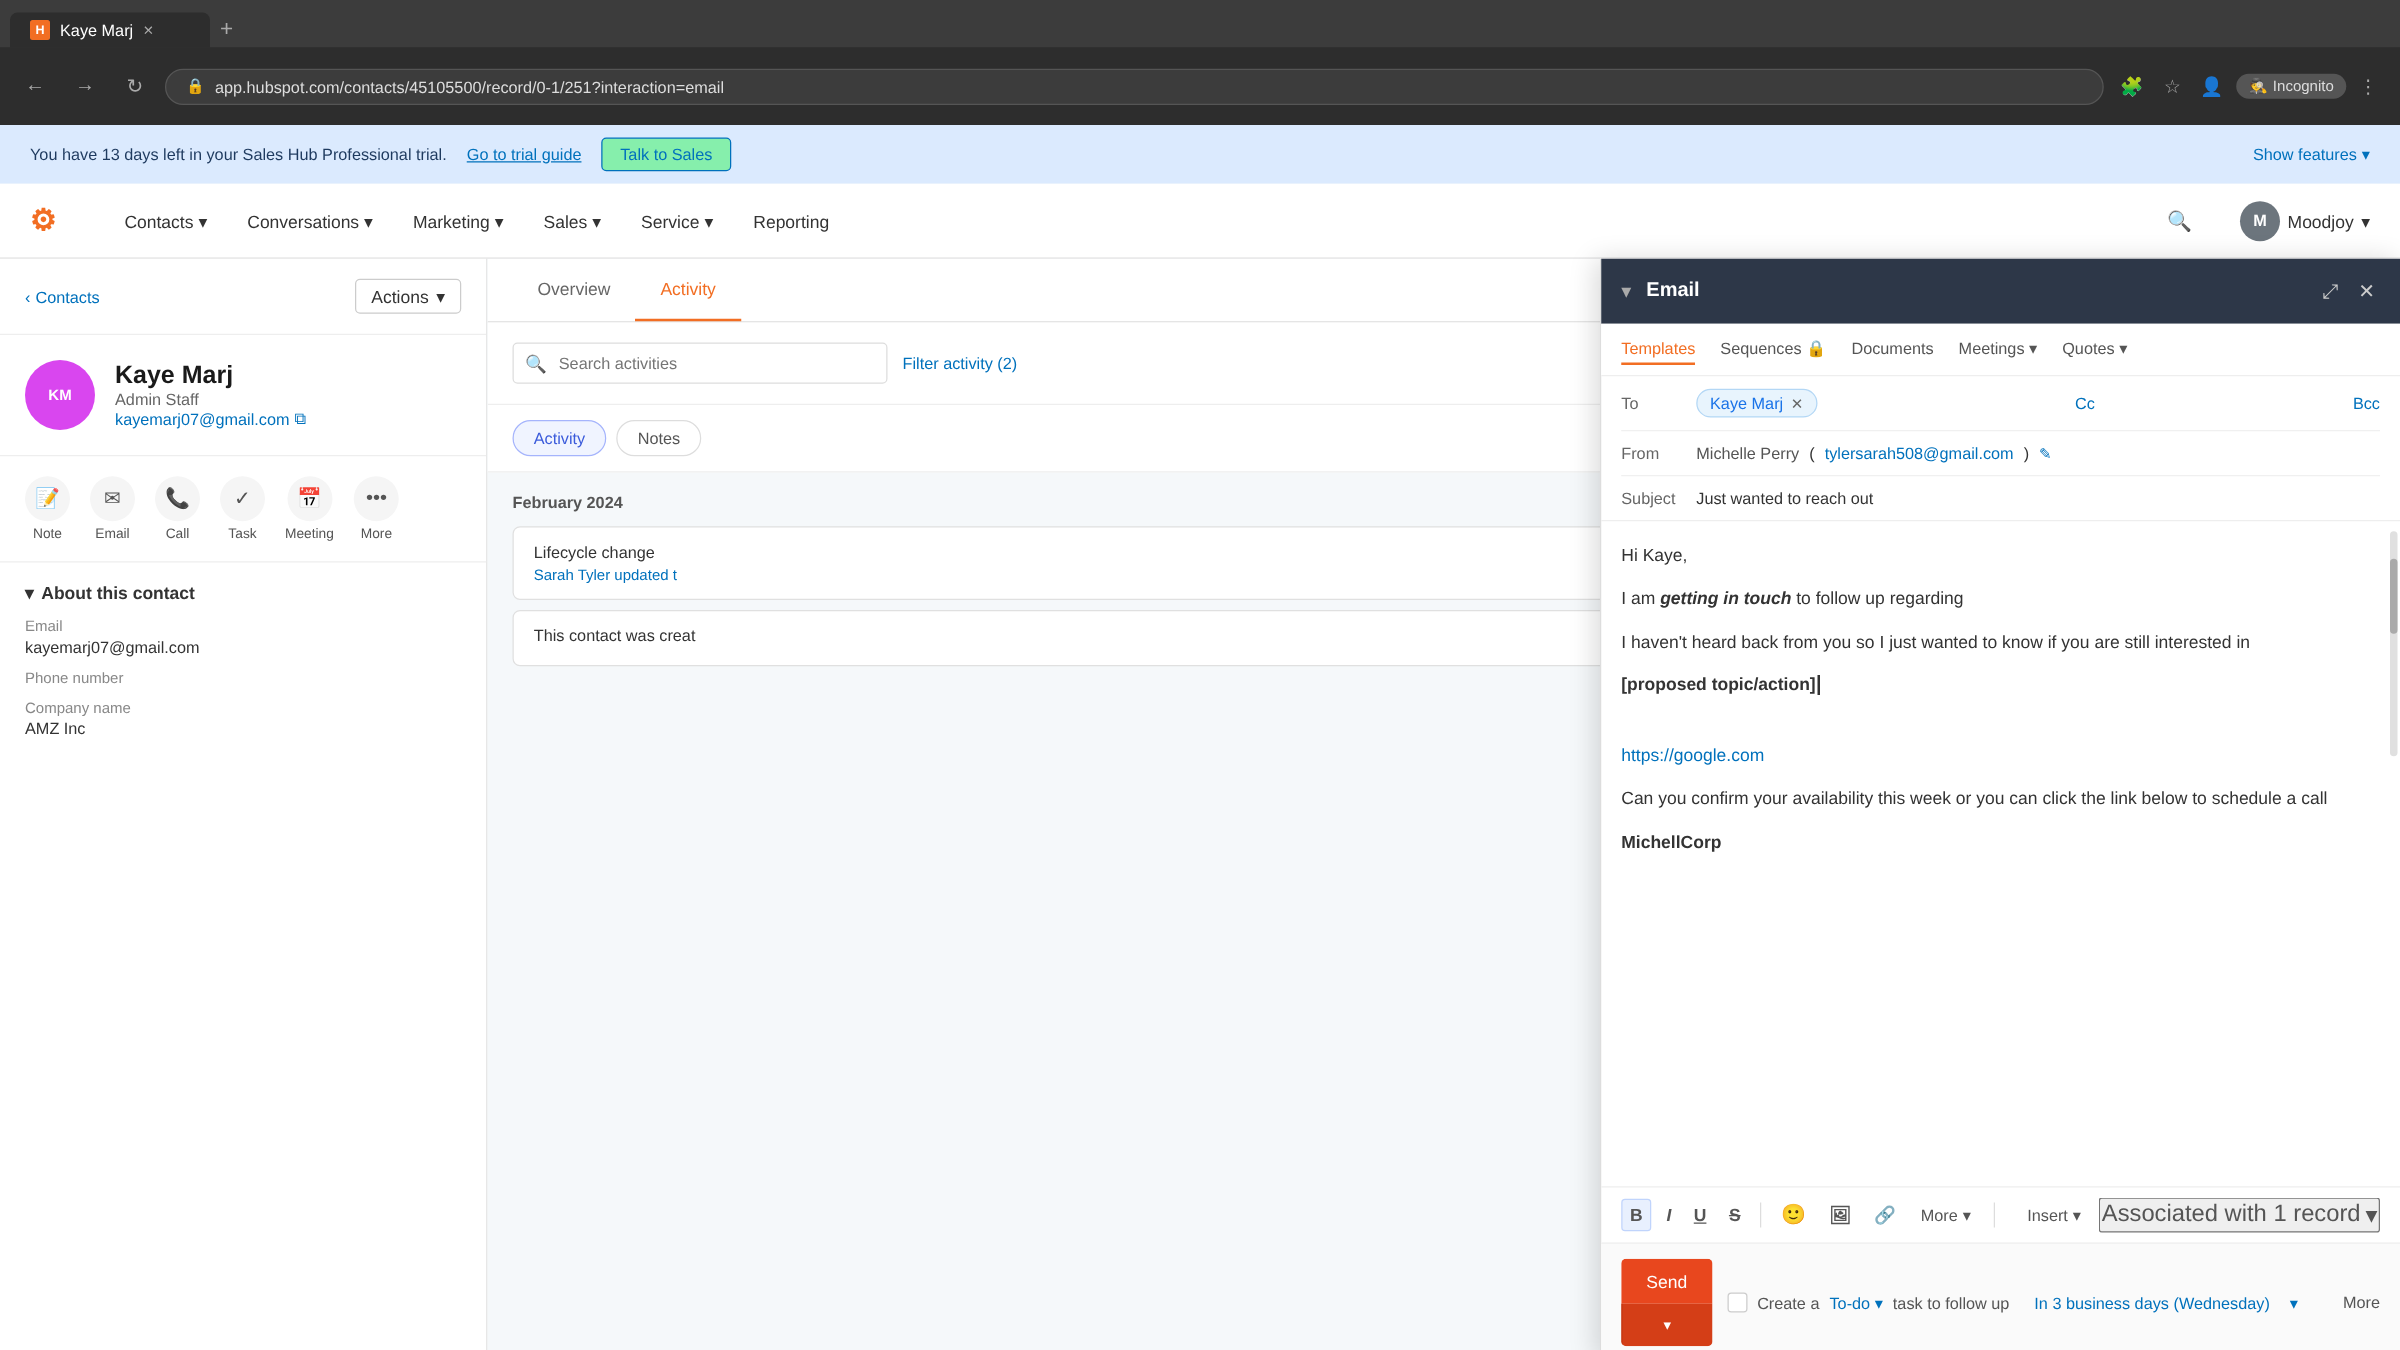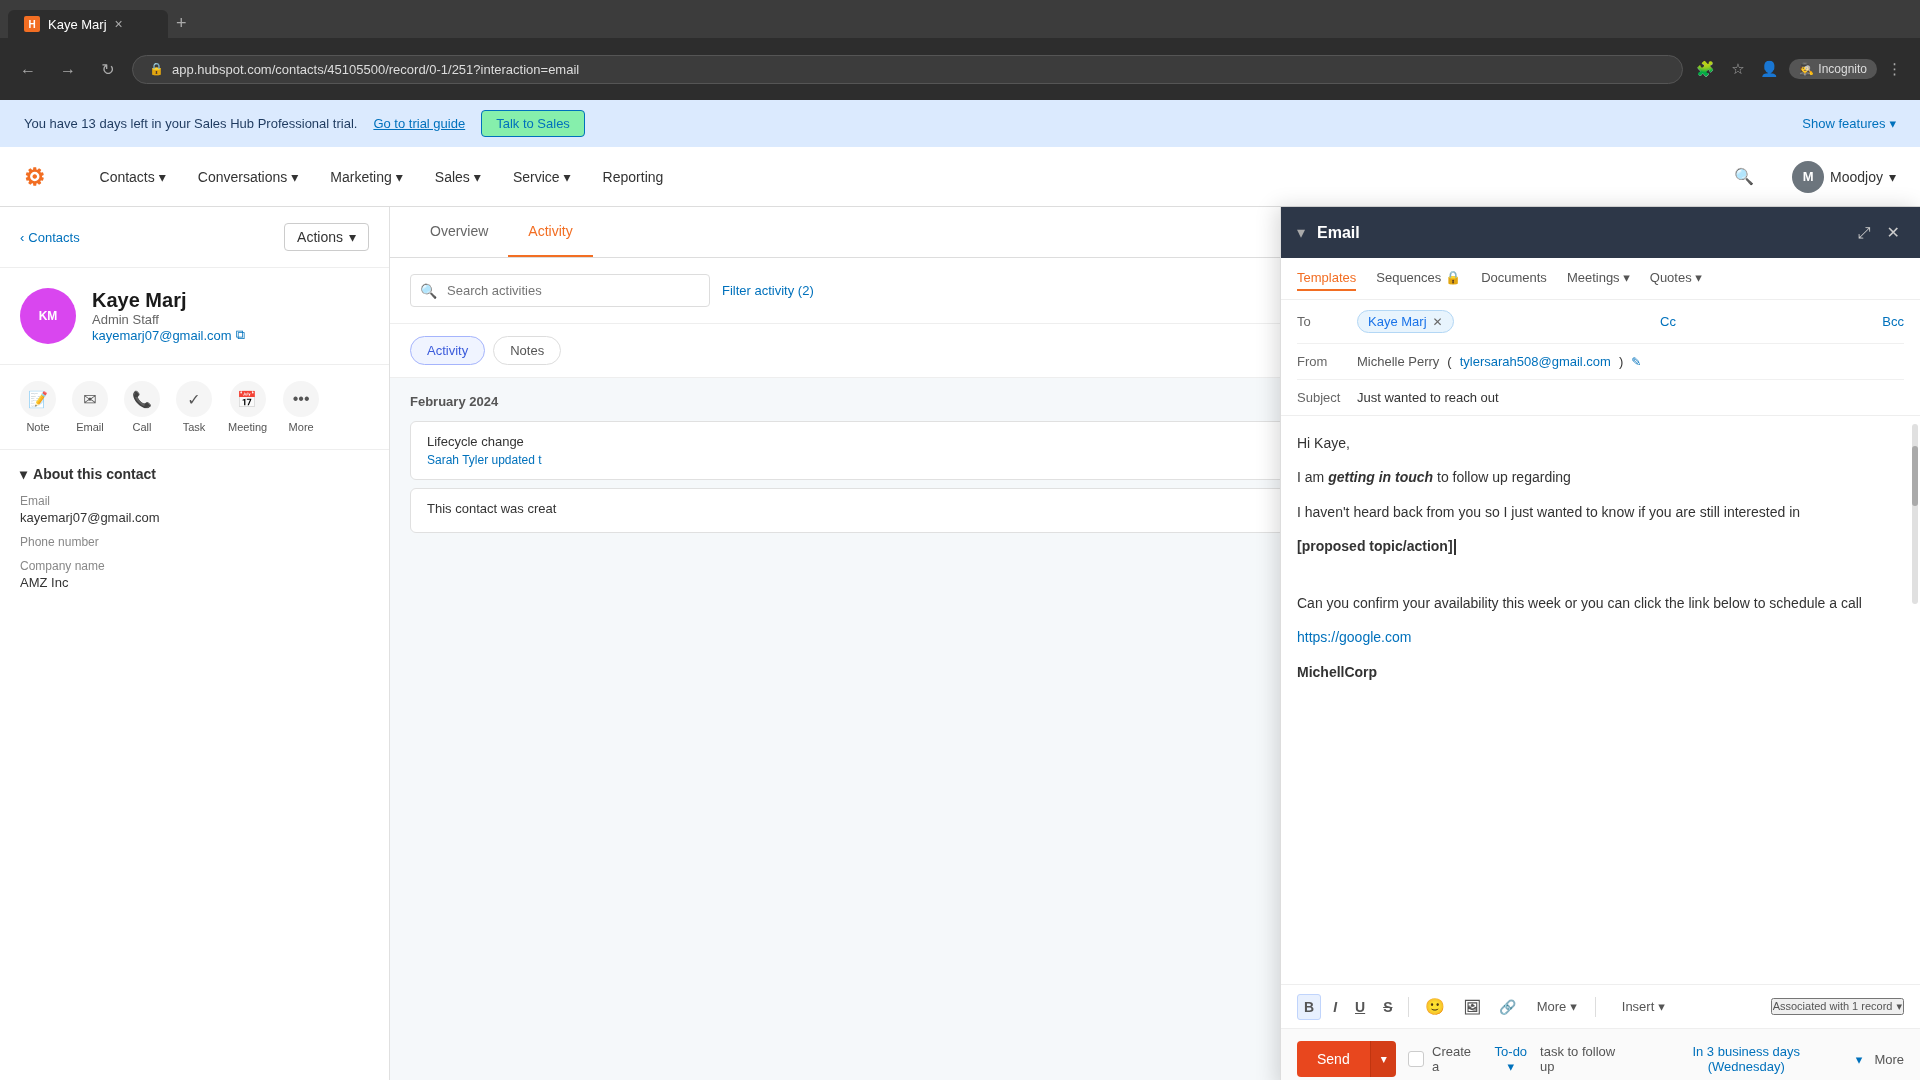--- a/index.html
+++ b/index.html
@@ -101,23 +101,23 @@
     .email-body { flex: 1; padding: 16px; overflow-y: auto; font-size: 14px; line-height: 1.6; color: #333; }
     .email-body p { margin-bottom: 12px; }
     .email-body a { color: #0071bc; text-decoration: none; }
     .email-body strong { font-weight: bold; }
     .email-body em { font-style: italic; }
     .email-formatting { border-top: 1px solid #eee; padding: 8px 16px; display: flex; align-items: center; gap: 6px; }
     .format-btn { background: none; border: none; cursor: pointer; color: #555; font-size: 14px; padding: 4px 6px; border-radius: 3px; font-weight: bold; }
     .format-separator { width: 1px; height: 20px; background: #ddd; margin: 0 4px; }
     .more-format-btn { background: none; border: none; cursor: pointer; color: #555; font-size: 13px; padding: 4px 8px; border-radius: 3px; display: flex; align-items: center; gap: 4px; }
     .insert-btn { background: none; border: none; cursor: pointer; color: #555; font-size: 13px; padding: 4px 8px; border-radius: 3px; display: flex; align-items: center; gap: 4px; margin-left: 8px; }
-    .assoc-btn { margin-left: auto; font-size: 11px; color: #555; cursor: pointer; display: flex; align-items: flex-start; gap: 4px; }
+    .assoc-btn { margin-left: auto; font-size: 19px; color: #555; cursor: pointer; display: flex; align-items: center; gap: 4px; }
     .email-footer { padding: 12px 16px; border-top: 1px solid #eee; display: flex; align-items: center; gap: 12px; background: #fafafa; }
-    .send-btn-group { display: flex; border-radius: 4px; overflow: hidden; }
+    .send-btn-group { display: flex; border-radius: 4px; overflow: hidden; flex-direction: column; }
     .send-btn { background: #e8471e; color: #fff; border: none; padding: 10px 20px; font-size: 14px; font-weight: 500; cursor: pointer; }
     .send-dropdown-btn { background: #d43e17; color: #fff; border: none; padding: 10px 10px; cursor: pointer; border-left: 1px solid #c03510; font-size: 12px; }
     .follow-up-section { display: flex; align-items: center; gap: 8px; font-size: 13px; color: #555; }
     .follow-up-checkbox { width: 16px; height: 16px; border: 1px solid #ccc; background: #fff; border-radius: 3px; display: flex; align-items: center; justify-content: center; cursor: pointer; }
     .follow-up-label { color: #555; font-size: 13px; }
     .todo-btn { color: #0071bc; font-weight: 500; cursor: pointer; background: none; border: none; font-size: 13px; }
     .follow-up-time { color: #0071bc; font-weight: 500; cursor: pointer; background: none; border: none; font-size: 13px; display: flex; align-items: center; gap: 16px; }
 
     .subject-value { font-size: 13px; color: #333; }
     .from-value { font-size: 13px; color: #555; }
@@ -392,22 +392,22 @@
         </div>
       </div>
     </div>
 
     <div class="email-body" style="position:relative;">
       <p><span>Hi Kaye,</span></p>
       <p>I am <strong><em>getting in touch</em></strong> to follow up regarding</p>
       <p>I haven't heard back from you so I just wanted to know if you are still interested in</p>
       <p><strong>[proposed topic/action]</strong><span style="display:inline-block;width:2px;height:16px;background:#333;vertical-align:middle;margin-left:1px;animation:blink 1s step-end infinite;"></span></p>
       <br>
+      <p><a href="#" style="color:#0071bc;">https://google.com</a></p>
       <p>Can you confirm your availability this week or you can click the link below to schedule a call</p>
-      <p><a href="#" style="color:#0071bc;">https://google.com</a></p>
       <p><strong>MichellCorp</strong></p>
       
       <div style="position:absolute;right:2px;top:8px;width:6px;height:180px;background:#e0e0e0;border-radius:3px;"></div>
       <div style="position:absolute;right:2px;top:30px;width:6px;height:60px;background:#aaa;border-radius:3px;"></div>
     </div>
 
     <div class="email-formatting">
       <button class="format-btn" style="font-weight:bold; background:#e8f0fe; border:1px solid #c0d4fc; border-radius:3px;"><span>B</span></button>
       <button class="format-btn" style="font-style:italic;"><span>I</span></button>
       <button class="format-btn" style="text-decoration:underline;"><span>U</span></button>

